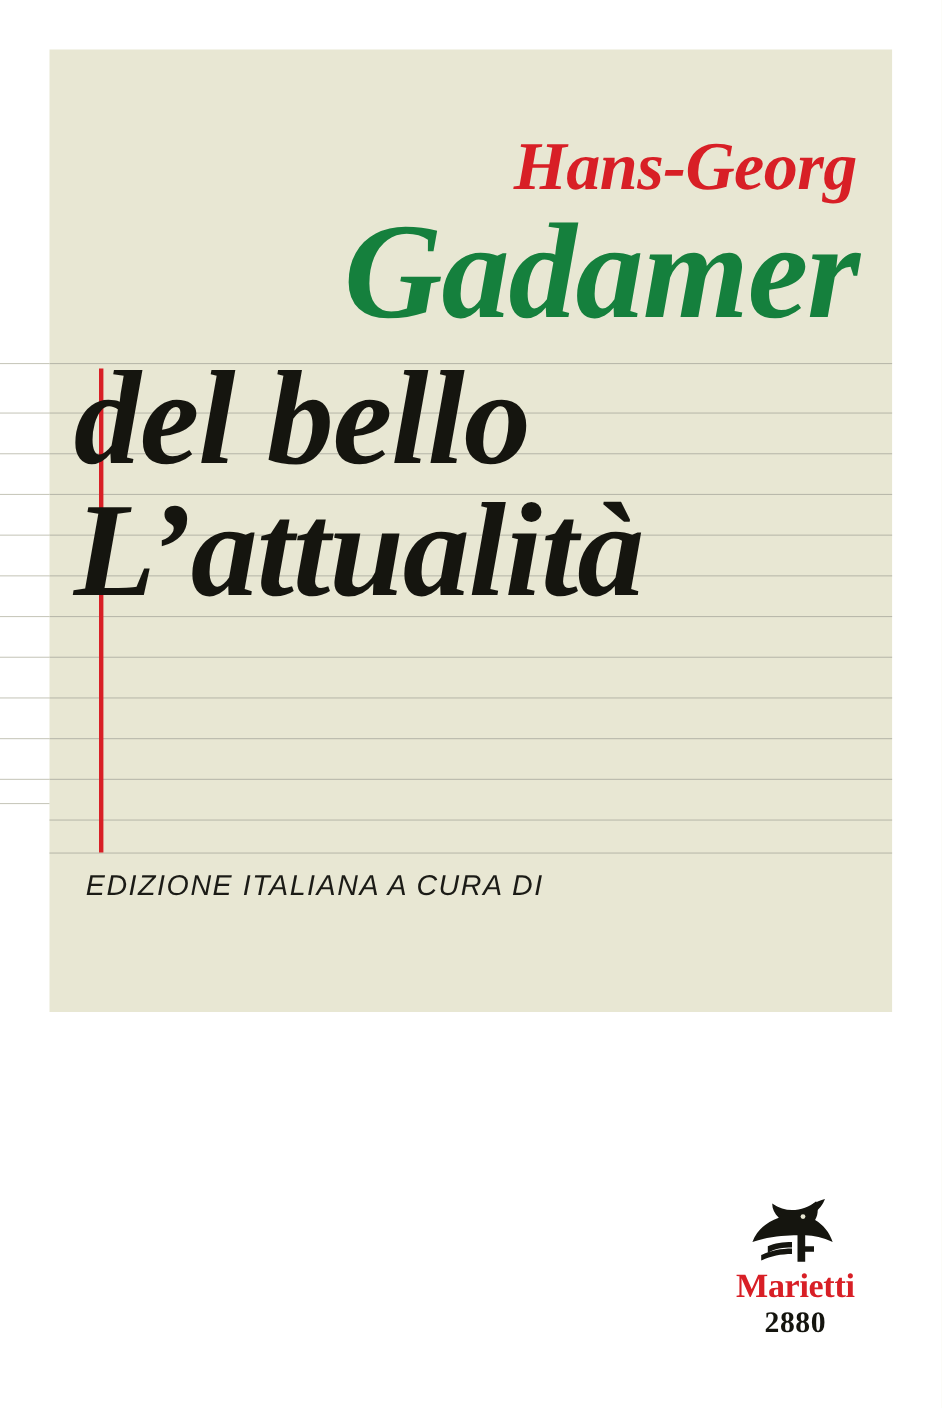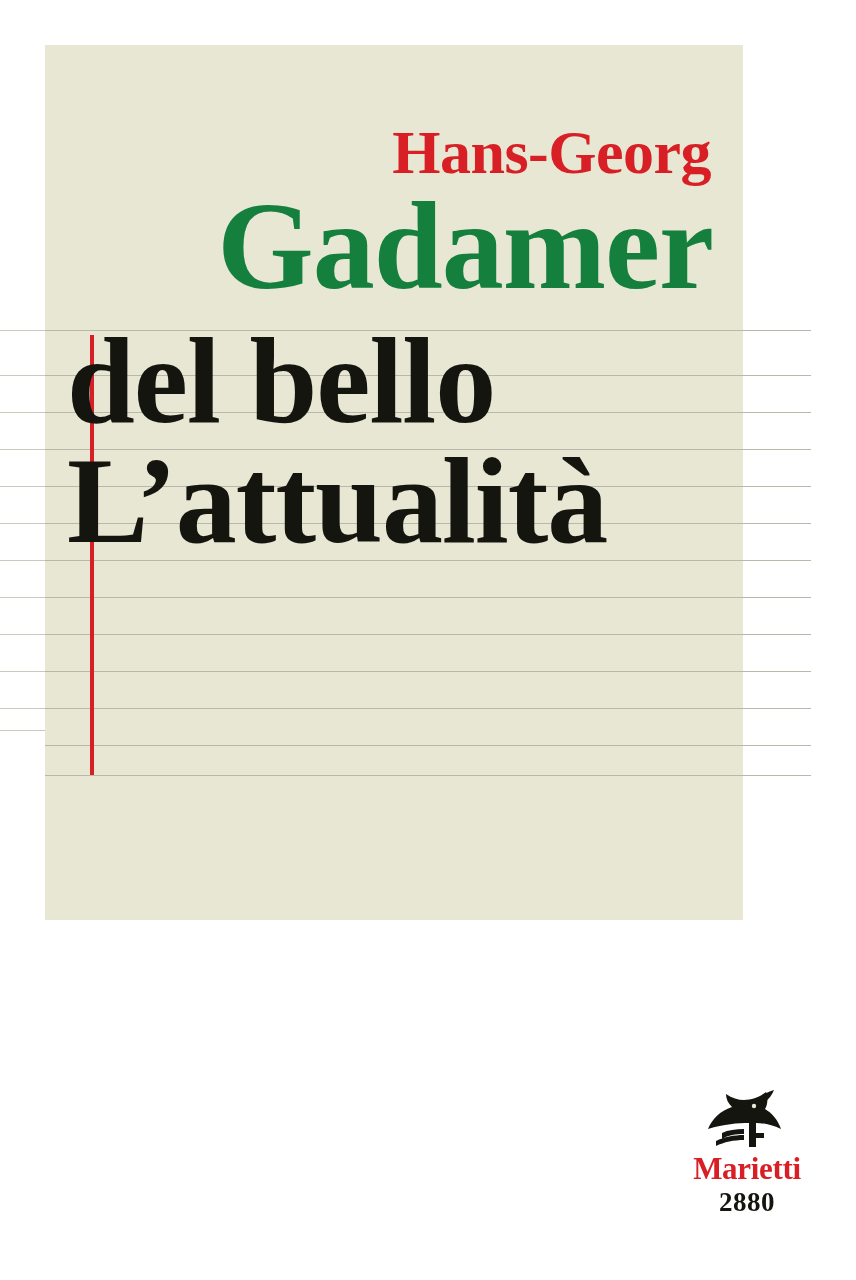--- a/index.html
+++ b/index.html
@@ -13,23 +13,24 @@
     position: relative;
     font-family: "Liberation Serif", serif;
     overflow: hidden;
   }
 
   
   .cover {
     position: absolute;
     left: 45px;
     top: 45px;
-    width: 698px;
+    width: 766px;
     height: 875px;
     background: #e8e7d3;
+    font-style: italic;
   }
 
   
   .rules {
     position: absolute;
     left: 0;
     top: 285px;
     width: 766px;
     height: 450px;
     pointer-events: none;
@@ -121,21 +122,21 @@
     letter-spacing: 1.4px;
   }
   .subtitle span {
     display: block;
     white-space: nowrap;
   }
 
   
   .publisher {
     position: absolute;
-    right: 44px;
+    right: 68px;
     bottom: 62px;
     width: 130px;
     text-align: center;
   }
   .pub-mark {
     display: block;
     height: 62px;
     margin: 0 auto 2px auto;
     width: 90px;
   }
@@ -183,20 +184,21 @@
 
   <div class="author-first">Hans-Georg</div>
   <div class="author-last">Gadamer</div>
 
   <div class="title">
     <span class="title-line title-line2">del bello</span>
     <span class="title-line">L’attualità</span>
   </div>
 
   <div class="subtitle">
+    <span>EDIZIONE ITALIANA A CURA DI</span>
   </div>
 
 </div>
 
 <div class="rules-left">
   <div class="rule-line-left" style="top:0px"></div>
   <div class="rule-line-left" style="top:45px"></div>
   <div class="rule-line-left" style="top:82px"></div>
   <div class="rule-line-left" style="top:119px"></div>
   <div class="rule-line-left" style="top:156px"></div>

